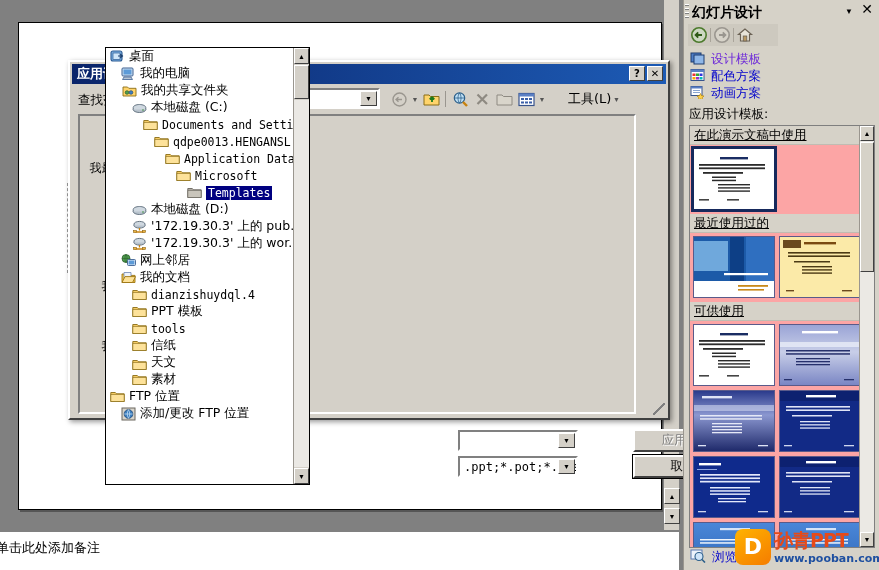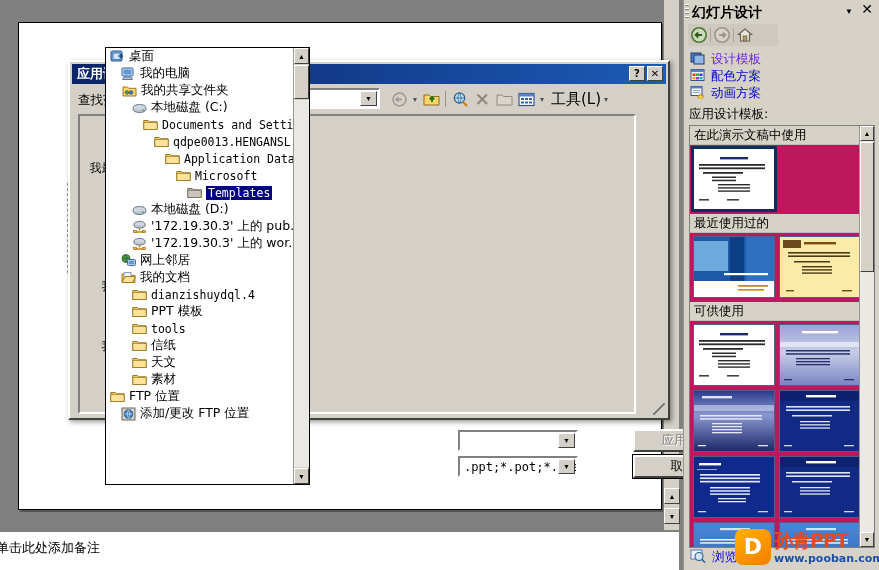--- a/index.html
+++ b/index.html
@@ -86,21 +86,21 @@
     position: absolute; right: 1px; top: 1px; width: 17px; height: 15px;
     background: #d4d0c8; border: 1px solid; border-color: #ffffff #404040 #404040 #ffffff;
     display: flex; align-items: center; justify-content: center; font-size: 7px;
   }
 
   
   .dlg-toolbar { position: absolute; left: 318px; top: 26px; width: 278px; height: 22px; display: flex; align-items: center; }
   .tb-item { width: 22px; height: 21px; display: flex; align-items: center; justify-content: center; }
   .tb-caret { width: 10px; font-size: 7px; color: #555; display:flex; align-items:center; justify-content:center; }
   .tb-sep { width: 1px; height: 16px; background: #9a968f; margin: 0 3px; }
-  .tb-text { font-size: 15px; color: #000; font-family: "DejaVu Sans", sans-serif; margin-left: 4px; }
+  .tb-text { font-size: 13px; color: #000; font-family: "DejaVu Sans", sans-serif; margin-left: 21px; }
 
   
   .places-bar {
     position: absolute; left: 8px; top: 52px; width: 95px; height: 300px;
     background: #d4d0c8; border: 2px solid; border-color: #808080 #ffffff #ffffff #808080;
   }
   .place { position: absolute; left: 0; width: 91px; text-align: center; }
   .place .lbl { font-size: 12px; color: #000; font-family: "DejaVu Sans", sans-serif; margin-top: 1px; }
   .place-scroll-arrow { position: absolute; left: 0; width: 91px; text-align: center; font-size: 8px; color: #000; }
 
@@ -185,21 +185,21 @@
   .nav-sep { width:1px; height:14px; background:#a9a49a; }
   .tp-linkrow { position: absolute; left: 6px; display: flex; align-items: center; }
   .tp-linkrow .lk { margin-left: 6px; font-size: 12.5px; font-family: "DejaVu Sans", sans-serif; }
   .lk.plain { color: #6d28d9; }
   .lk.link { color: #0000cc; }
   .tp-section-label {
     position: absolute; left: 5px; font-size: 12.5px; color: #000; font-family: "DejaVu Sans", sans-serif;
   }
   .tp-listbox {
     position: absolute; left: 5px; top: 125px; width: 186px; height: 423px;
-    background: #be185d; border: 1px solid #7f7f7f; overflow: hidden;
+    background: #fca5a5; border: 1px solid #7f7f7f; overflow: hidden; text-decoration: underline;
   }
   .tp-group-head {
     background: #d6d2c8; font-size: 12.5px; color: #000;
     font-family: "DejaVu Sans", sans-serif; padding: 1px 4px; height: 19px;
     border-bottom: 1px solid #c0bcb2;
   }
   .thumb-grid { display: flex; flex-wrap: wrap; padding: 3px 2px 4px 3px; gap: 4px; }
   .thumb-cell { width: 82px; height: 62px; border: 1px solid #5a5a8a; position: relative; overflow: hidden; }
   .thumb-cell.selected { outline: 2px solid #16295c; outline-offset: 0px; border-color: #16295c; }
   .tp-lb-scroll {
@@ -573,21 +573,21 @@
         </div>
         <div class="tree-row" style="padding-left: 26px;">
           <span style="display: inline-flex;">
             <svg width="15" height="13" viewBox="0 0 15 13">
               <path d="M.8 2.5h4.5l1.3 1.3H14.2V11.5H.8z" fill="#ffd46b" stroke="#8a6d17" stroke-width=".9"></path>
               <path d="M.8 4.4h13.4v7.1H.8z" fill="#fde29a" stroke="#8a6d17" stroke-width=".7"></path>
             </svg>
           </span>
           <span class="tx cjk">信纸</span>
         </div>
-        <div class="tree-row" style="padding-left: 26px;">
+        <div class="tree-row" style="padding-left: 26px; align-items: flex-end;">
           <span style="display: inline-flex;">
             <svg width="15" height="13" viewBox="0 0 15 13">
               <path d="M.8 2.5h4.5l1.3 1.3H14.2V11.5H.8z" fill="#ffd46b" stroke="#8a6d17" stroke-width=".9"></path>
               <path d="M.8 4.4h13.4v7.1H.8z" fill="#fde29a" stroke="#8a6d17" stroke-width=".7"></path>
             </svg>
           </span>
           <span class="tx cjk">天文</span>
         </div>
         <div class="tree-row" style="padding-left: 26px;">
           <span style="display: inline-flex;">

